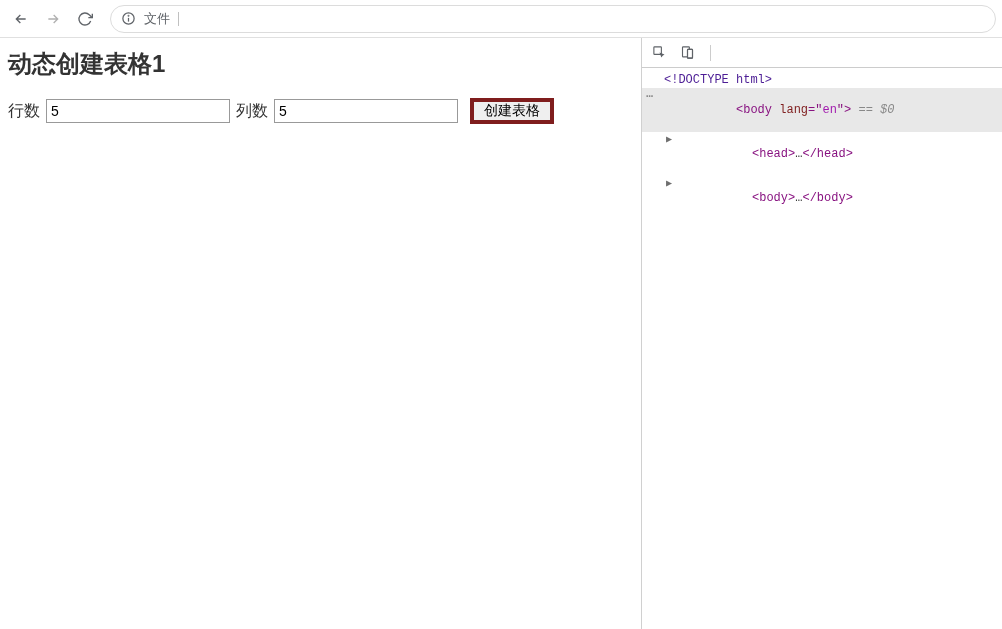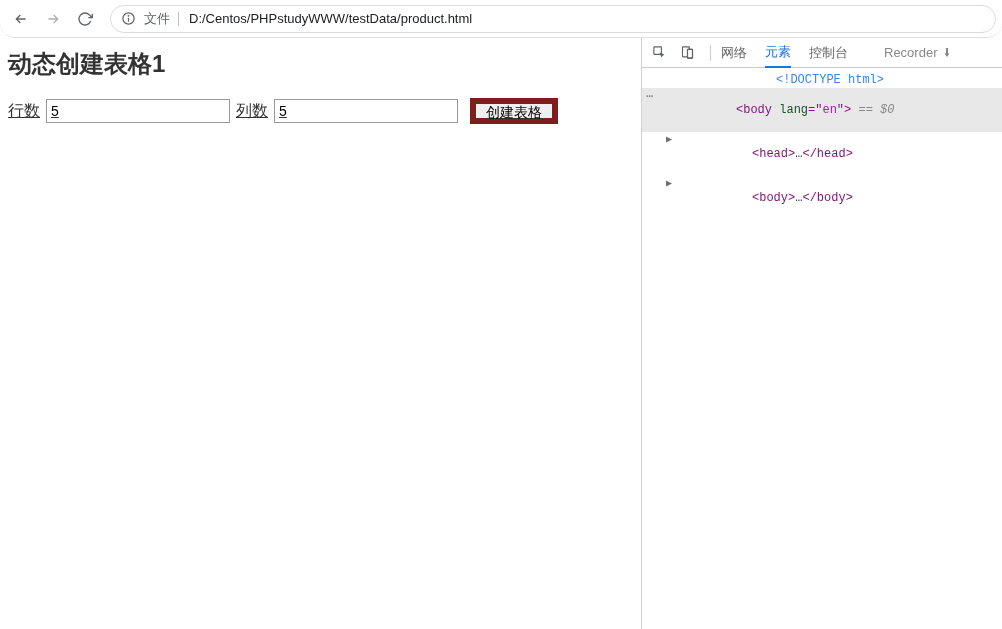--- a/index.html
+++ b/index.html
@@ -17,21 +17,20 @@
       background: #fff;
     }
     
     .toolbar {
       display: flex;
       align-items: center;
       height: 38px;
       padding: 4px 6px;
       border-bottom: 1px solid #e0e0e0;
       gap: 2px;
-      border-radius: 15px;
     }
     .nav-btn {
       width: 30px;
       height: 30px;
       display: flex;
       align-items: center;
       justify-content: center;
       color: #5f6368;
       border-radius: 50%;
     }
@@ -86,35 +85,34 @@
     .page h2 {
       font-size: 24px;
       font-weight: 700;
       margin-bottom: 18px;
     }
     .form-row {
       display: flex;
       align-items: center;
       gap: 6px;
       font-size: 16px;
-      text-decoration: underline;
     }
     .form-row label {
       font-size: 16px;
     }
     .form-row input[type="text"] {
       border: 1px solid #999;
       height: 24px;
       width: 184px;
       padding: 0 4px;
       font-size: 14px;
       font-family: inherit;
     }
     .form-row button {
-      border: 6px solid #7f1d1d;
+      border: 4px solid #7f1d1d;
       background: #efefef;
       height: 26px;
       padding: 0 10px;
       font-size: 14px;
       font-family: inherit;
       cursor: pointer;
       margin-left: 6px;
     }
     
     .devtools {
@@ -181,35 +179,35 @@
       font-family: Consolas, "Courier New", monospace;
       font-size: 12px;
       color: #333;
       overflow: auto;
     }
     .dt-line {
       padding: 1px 6px 1px 22px;
       white-space: pre;
       position: relative;
     }
-    .dt-line.doctype { color: #3b82f6; text-align: center; }
+    .dt-line.doctype { color: #4c1d95; }
     .dt-line.highlighted {
       background: #e8e8e8;
     }
     .dt-line .dots {
       position: absolute;
       left: 0;
       top: 1px;
       color: #888;
       width: 22px;
       text-align: left;
       padding-left: 4px;
     }
     .dt-line .tag { color: #881280; }
-    .dt-line .attr-name { color: #14532d; margin-top: 32px; }
+    .dt-line .attr-name { color: #7f1d1d; margin-top: 32px; }
     .dt-line .attr-val { color: #a21caf; }
     .dt-line .eqsel { color: #888; font-style: italic; }
     .dt-line .collapse-arrow {
       position: absolute;
       left: 24px;
       top: 1px;
       color: #6e6e6e;
       font-size: 10px;
     }
     .dt-line.indent1 { padding-left: 38px; }
@@ -244,21 +242,20 @@
     <div class="address-bar">
       <span class="info-icon">
         <svg viewBox="0 0 24 24" fill="none" stroke="#5f6368" stroke-width="2">
             <circle cx="12" cy="12" r="9"></circle>
             <line x1="12" y1="11" x2="12" y2="17"></line>
             <circle cx="12" cy="7.5" r="0.5" fill="#5f6368"></circle>
           </svg>
       </span>
       <span class="file-label">文件</span>
       <span class="sep"></span>
-      <span class="url">D:/Centos/PHPstudyWWW/testData/product.html</span>
     </div>
   </div>
 
   <div class="content">
 
     <div class="page">
       <h2>动态创建表格1</h2>
       <div class="form-row">
         <label>行数</label>
         <input type="text" value="5" style="">
@@ -277,31 +274,20 @@
             </svg>
         </div>
         <div class="dt-icon">
           <svg viewBox="0 0 24 24" fill="none" stroke="currentColor" stroke-width="1.8">
               <rect x="4" y="3" width="11" height="16" rx="1"></rect>
               <rect x="12" y="7" width="8" height="14" rx="1" fill="#fff"></rect>
               <rect x="12" y="7" width="8" height="14" rx="1"></rect>
             </svg>
         </div>
         <div class="dt-vsep"></div>
-        <div class="dt-tabs">
-          <div class="dt-tab">网络</div>
-          <div class="dt-tab active">元素</div>
-          <div class="dt-tab">控制台</div>
-          <div class="dt-recorder">
-            <span>Recorder</span>
-            <svg class="pin-icon" viewBox="0 0 24 24" fill="#888">
-                <path d="M12 2 L7 9 L10 9 L10 20 L14 20 L14 9 L17 9 Z" transform="rotate(180 12 11)"></path>
-              </svg>
-          </div>
-        </div>
       </div>
 
       <div class="dt-body">
         <div class="dt-line doctype">&lt;!DOCTYPE html&gt;</div>
         <div class="dt-line highlighted">
           <span class="dots">⋯</span><span class="tag">&lt;</span><span class="tag">body</span><span> </span><span class="attr-name">lang</span><span class="tag">="</span><span class="attr-val">en</span><span class="tag">"&gt;</span><span class="eqsel"> == $0</span>
         </div>
         <div class="dt-line indent1">
           <span class="collapse-arrow">▶</span><span class="tag">&lt;head&gt;</span><span class="ellipsis">…</span><span class="tag">&lt;/head&gt;</span>
         </div>

